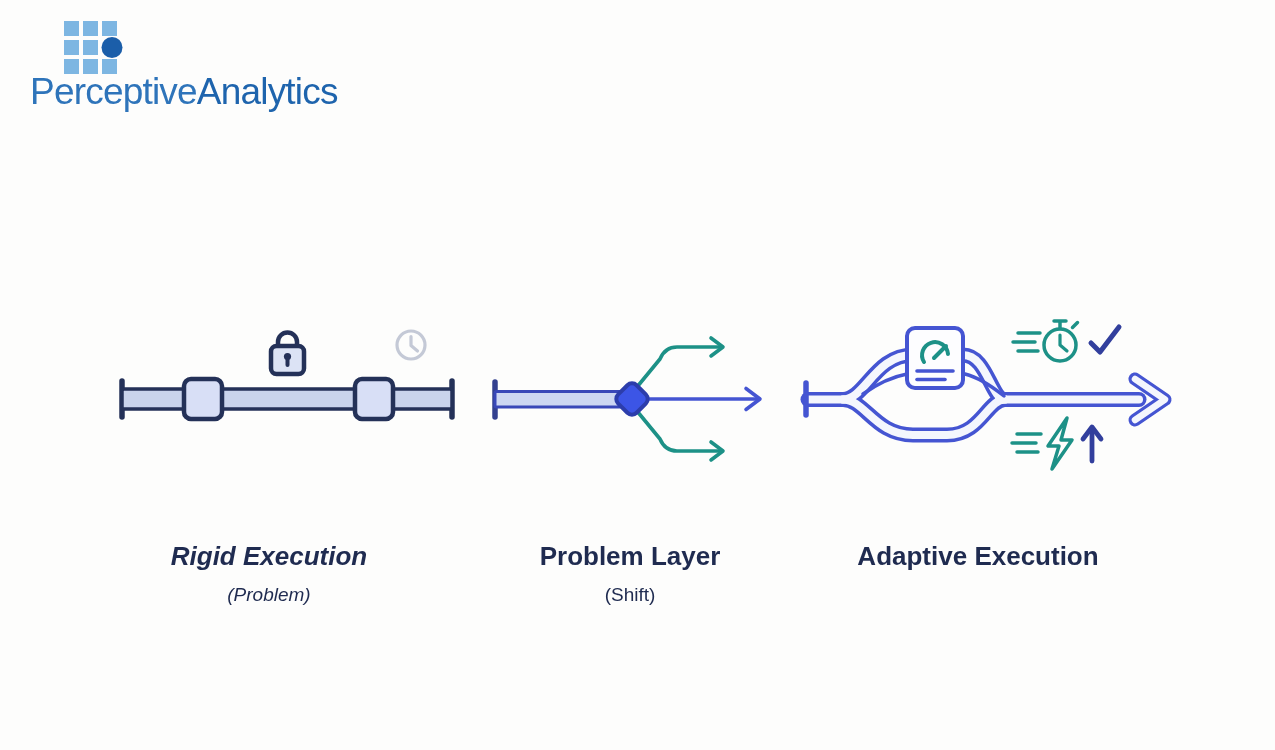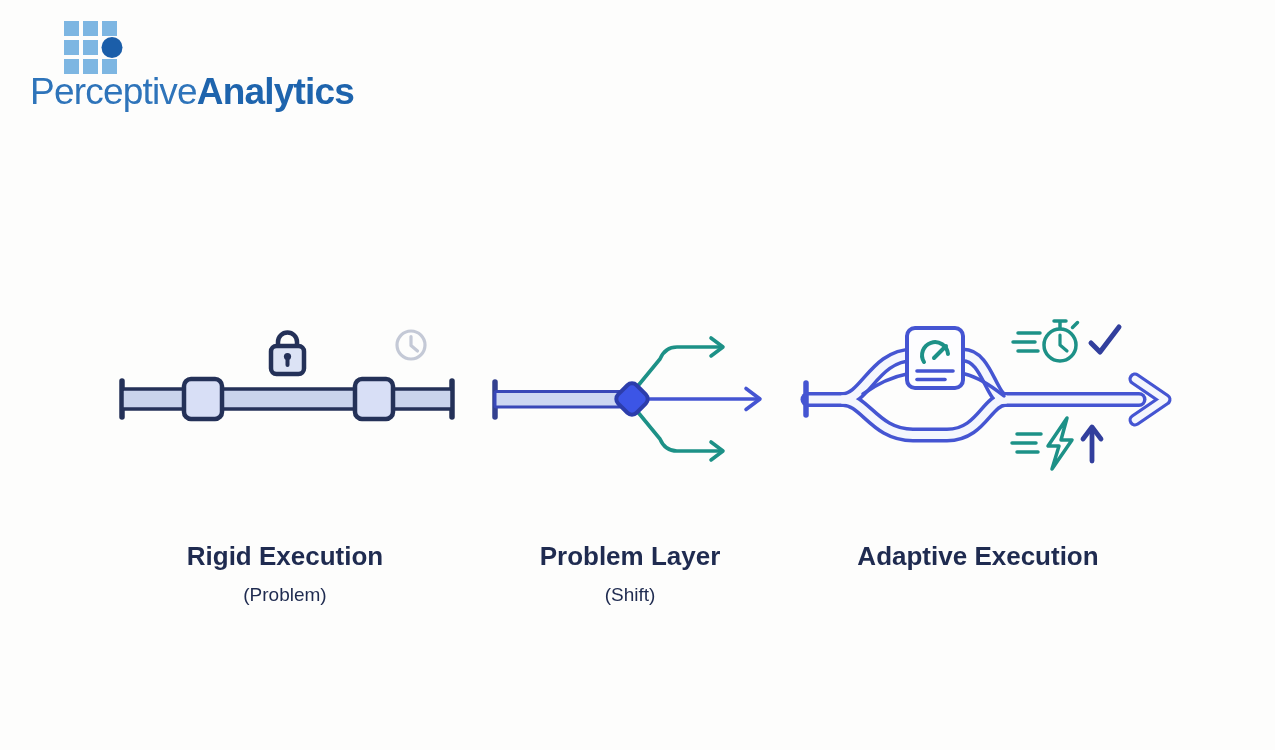--- a/index.html
+++ b/index.html
@@ -11,27 +11,27 @@
     --teal:#1d9187; --indigo:#323f9d;
     --channel-inner:#f4f6fd; --card-fill:#fdfdff;
     --logo-light:#2e74ba; --logo-dark:#1e64ad; --logo-square:#7db6e2; --logo-circle:#1b5ea9;
   }
   html,body{margin:0;padding:0;background:var(--bg);}
   .canvas{position:relative;width:1275px;height:750px;background:var(--bg);overflow:hidden;
           font-family:"Liberation Sans",sans-serif;}
   .logo-mark{position:absolute;left:64px;top:21px;}
   .logo-text{position:absolute;left:30px;top:72px;font-size:37px;letter-spacing:-0.8px;white-space:nowrap;line-height:1.1;}
   .logo-light{color:var(--logo-light);font-weight:400;}
-  .logo-bold{color:var(--logo-dark);font-weight:700;}
+  .logo-bold{color:var(--logo-dark);font-weight:400;}
   .illus{position:absolute;}
   #illus-rigid{left:110px;top:310px;}
   #illus-decision{left:485px;top:325px;}
   #illus-adaptive{left:795px;top:308px;}
   .stage-label{position:absolute;top:541px;text-align:center;color:var(--text);}
-  #label-rigid{left:145px;width:280px;}
+  #label-rigid{left:129px;width:280px;font-style:italic;}
   #label-decision{left:490px;width:280px;}
   #label-adaptive{left:818px;width:320px;}
   .stage-title{font-size:26px;font-weight:700;line-height:30px;}
   .stage-subtitle{font-size:19px;font-weight:400;margin-top:9px;line-height:30px;}
   .ln{fill:none;stroke-linecap:round;stroke-linejoin:round;}
   .ch-blue{fill:none;stroke:var(--blue);stroke-linecap:round;stroke-linejoin:round;}
   .ch-white{fill:none;stroke:var(--channel-inner);stroke-linecap:round;stroke-linejoin:round;}
 </style>
 </head>
 <body>

